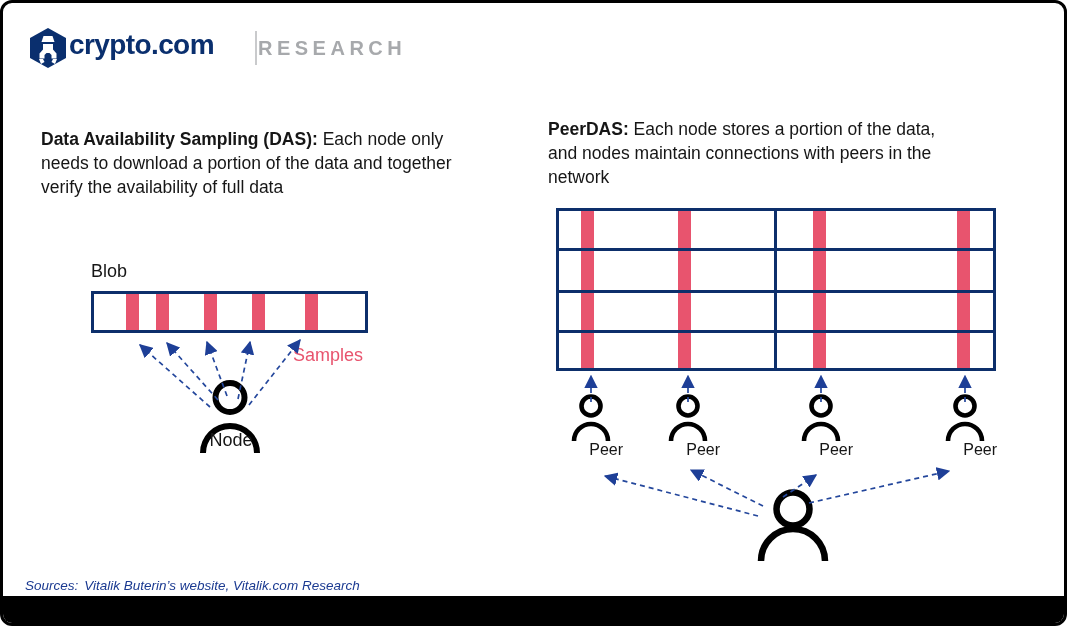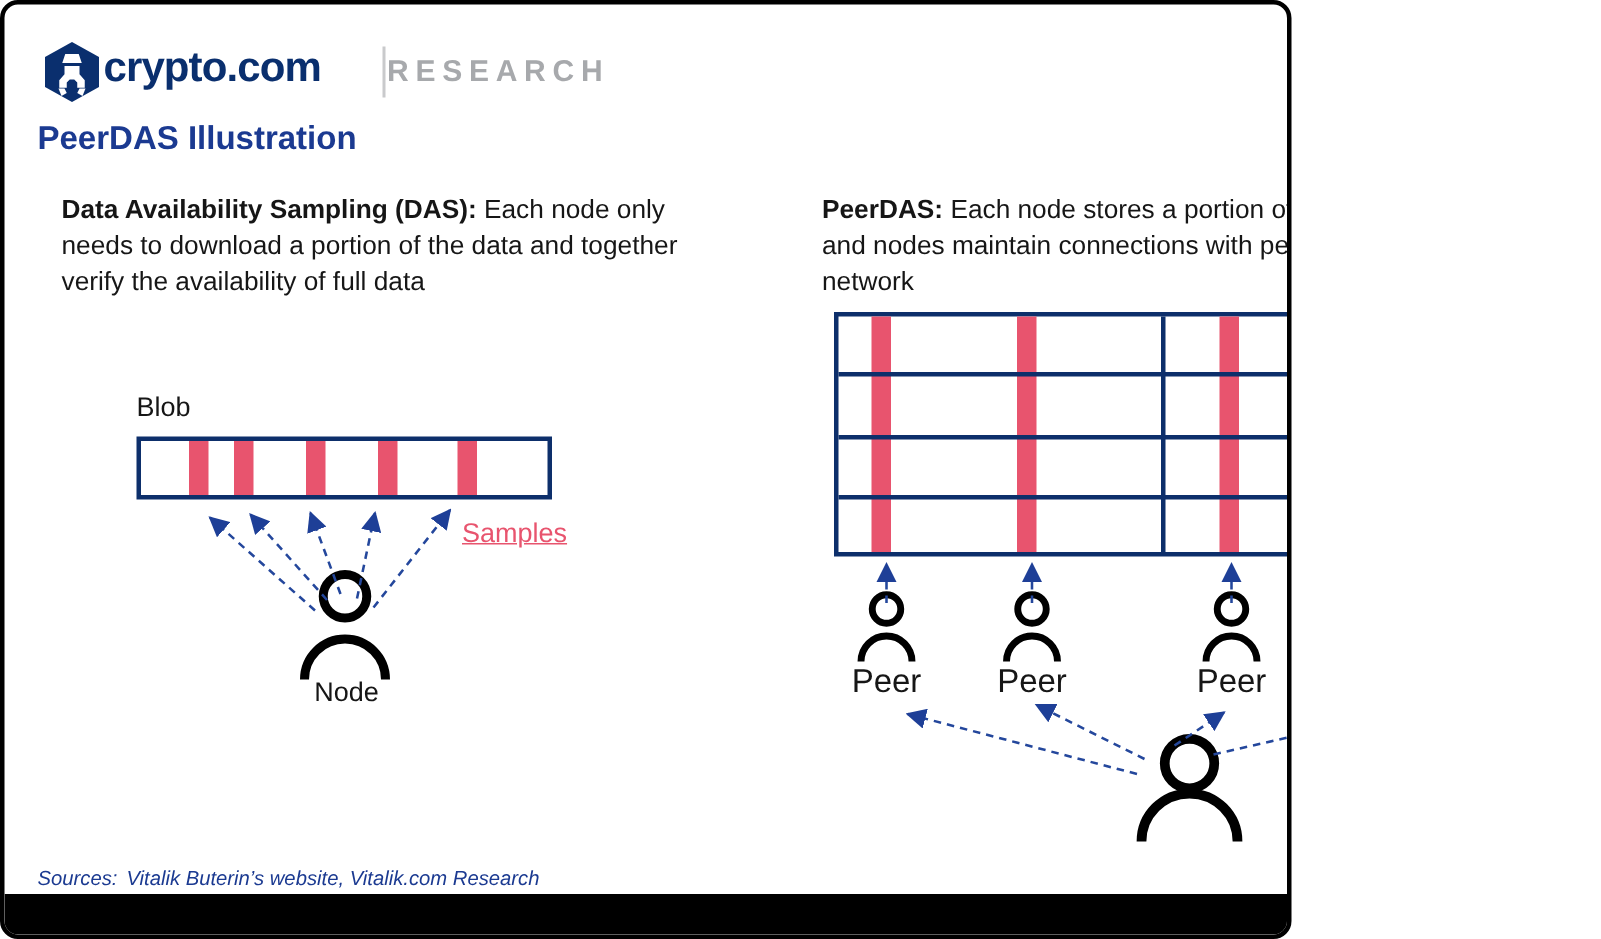--- a/index.html
+++ b/index.html
@@ -8,45 +8,45 @@
     --research-gray:#a7a9ac;
     --sample-red:#e8546e;
     --arrow-blue:#24479c;
     --line-navy:#0d2f6b;
     --text-black:#161616;
     --sources-blue:#1b3a91;
   }
   *{margin:0;padding:0;box-sizing:border-box;}
   html,body{width:1067px;height:626px;background:#fff;overflow:hidden;
     font-family:"Liberation Sans",sans-serif;}
-  .frame{position:relative;width:861px;height:626px;background:#fff;
+  .frame{position:relative;width:1067px;height:626px;background:#fff;
     border:3px solid #000;border-radius:12px;overflow:hidden;}
   .abs{position:absolute;}
   
   .brand-name{left:66px;top:26px;font-size:28px;font-weight:700;color:var(--brand-navy);letter-spacing:-0.6px;}
   .brand-divider{left:252px;top:28px;width:2px;height:34px;background:#c9cacc;}
   .research-label{left:255px;top:34px;font-size:20px;font-weight:700;letter-spacing:4.5px;color:var(--research-gray);}
   .page-title{left:22px;top:76px;font-size:22px;font-weight:700;color:var(--title-blue);}
   
   .desc{font-size:17.5px;line-height:24px;color:var(--text-black);}
   .desc b{font-weight:700;}
   .desc-left{left:38px;top:124px;width:420px;}
-  .desc-right{left:545px;top:124px;width:412px;}
+  .desc-right{left:545px;top:114px;width:412px;}
   
   .blob-label{left:88px;top:258px;width:277px;text-align:left;font-size:18px;color:var(--text-black);}
   .blob-rect{left:88px;top:288px;width:277px;height:42px;border:3px solid var(--line-navy);background:#fff;}
   .sample-bar{position:absolute;top:0;bottom:0;width:13px;background:var(--sample-red);}
-  .samples-label{left:305px;top:342px;font-size:18px;color:var(--sample-red);text-decoration:underline;}
-  .node-label{left:185px;top:448px;width:86px;text-align:center;font-size:18px;color:var(--text-black);}
+  .samples-label{left:290px;top:342px;font-size:18px;color:var(--sample-red);}
+  .node-label{left:185px;top:427px;width:86px;text-align:center;font-size:18px;color:var(--text-black);}
   
   .data-grid{left:553px;top:205px;width:440px;height:163px;border:3px solid var(--line-navy);background:#fff;}
   .grid-bar{position:absolute;top:0;bottom:0;width:13px;background:var(--sample-red);z-index:1;}
   .grid-hline{position:absolute;left:0;right:0;height:3px;background:var(--line-navy);z-index:2;}
   .grid-vline{position:absolute;top:0;bottom:0;width:3px;background:var(--line-navy);z-index:2;}
-  .peer-label{position:absolute;width:64px;text-align:center;font-size:22px;color:var(--text-black);top:438px;}
+  .peer-label{position:absolute;width:64px;text-align:right;font-size:16px;color:var(--text-black);top:438px;}
   
   .sources-line{left:22px;top:575px;font-size:13.5px;font-style:italic;color:var(--sources-blue);}
   .sources-line .lbl{margin-right:6px;}
   .footer-bar{left:0;right:0;bottom:0;height:27px;background:#000;}
   svg{display:block;}
   .overlay{left:0;top:0;pointer-events:none;}
 </style>
 </head>
 <body>
 
@@ -56,21 +56,20 @@
     <polygon points="18,0 36,10 36,30 18,40 0,30 0,10" fill="#0a2f6e"></polygon>
     <polygon points="13.5,8 22.5,8 24.5,14 11.5,14" fill="#fff"></polygon>
     <path d="M13 16 h10 v5.5 l3.5,4 v5 h-5 v-3.5 l-2,-2 h-3 l-2,2 v3.5 h-5 v-5 l3.5,-4 z" fill="#fff"></path>
     <polygon points="9,31 13,31 14.5,34 11,36" fill="#fff"></polygon>
     <polygon points="27,31 23,31 21.5,34 25,36" fill="#fff"></polygon>
   </svg>
   <div class="abs brand-name">crypto.com</div>
   <div class="abs brand-divider"></div>
   <div class="abs research-label">RESEARCH</div>
 
-  <div class="abs page-title">PeerDAS Illustration</div>
 
   <p class="abs desc desc-left"><b>Data Availability Sampling (DAS):</b><span> Each node only needs to download a portion of the data and together verify the availability of full data</span></p>
   <p class="abs desc desc-right"><b>PeerDAS:</b><span> Each node stores a portion of the data, and nodes maintain connections with peers in the network</span></p>
 
   <div class="abs blob-label">Blob</div>
   <div class="abs blob-rect">
     <div class="sample-bar" style="left:32px"></div>
     <div class="sample-bar" style="left:62px"></div>
     <div class="sample-bar" style="left:110px"></div>
     <div class="sample-bar" style="left:158px"></div>

